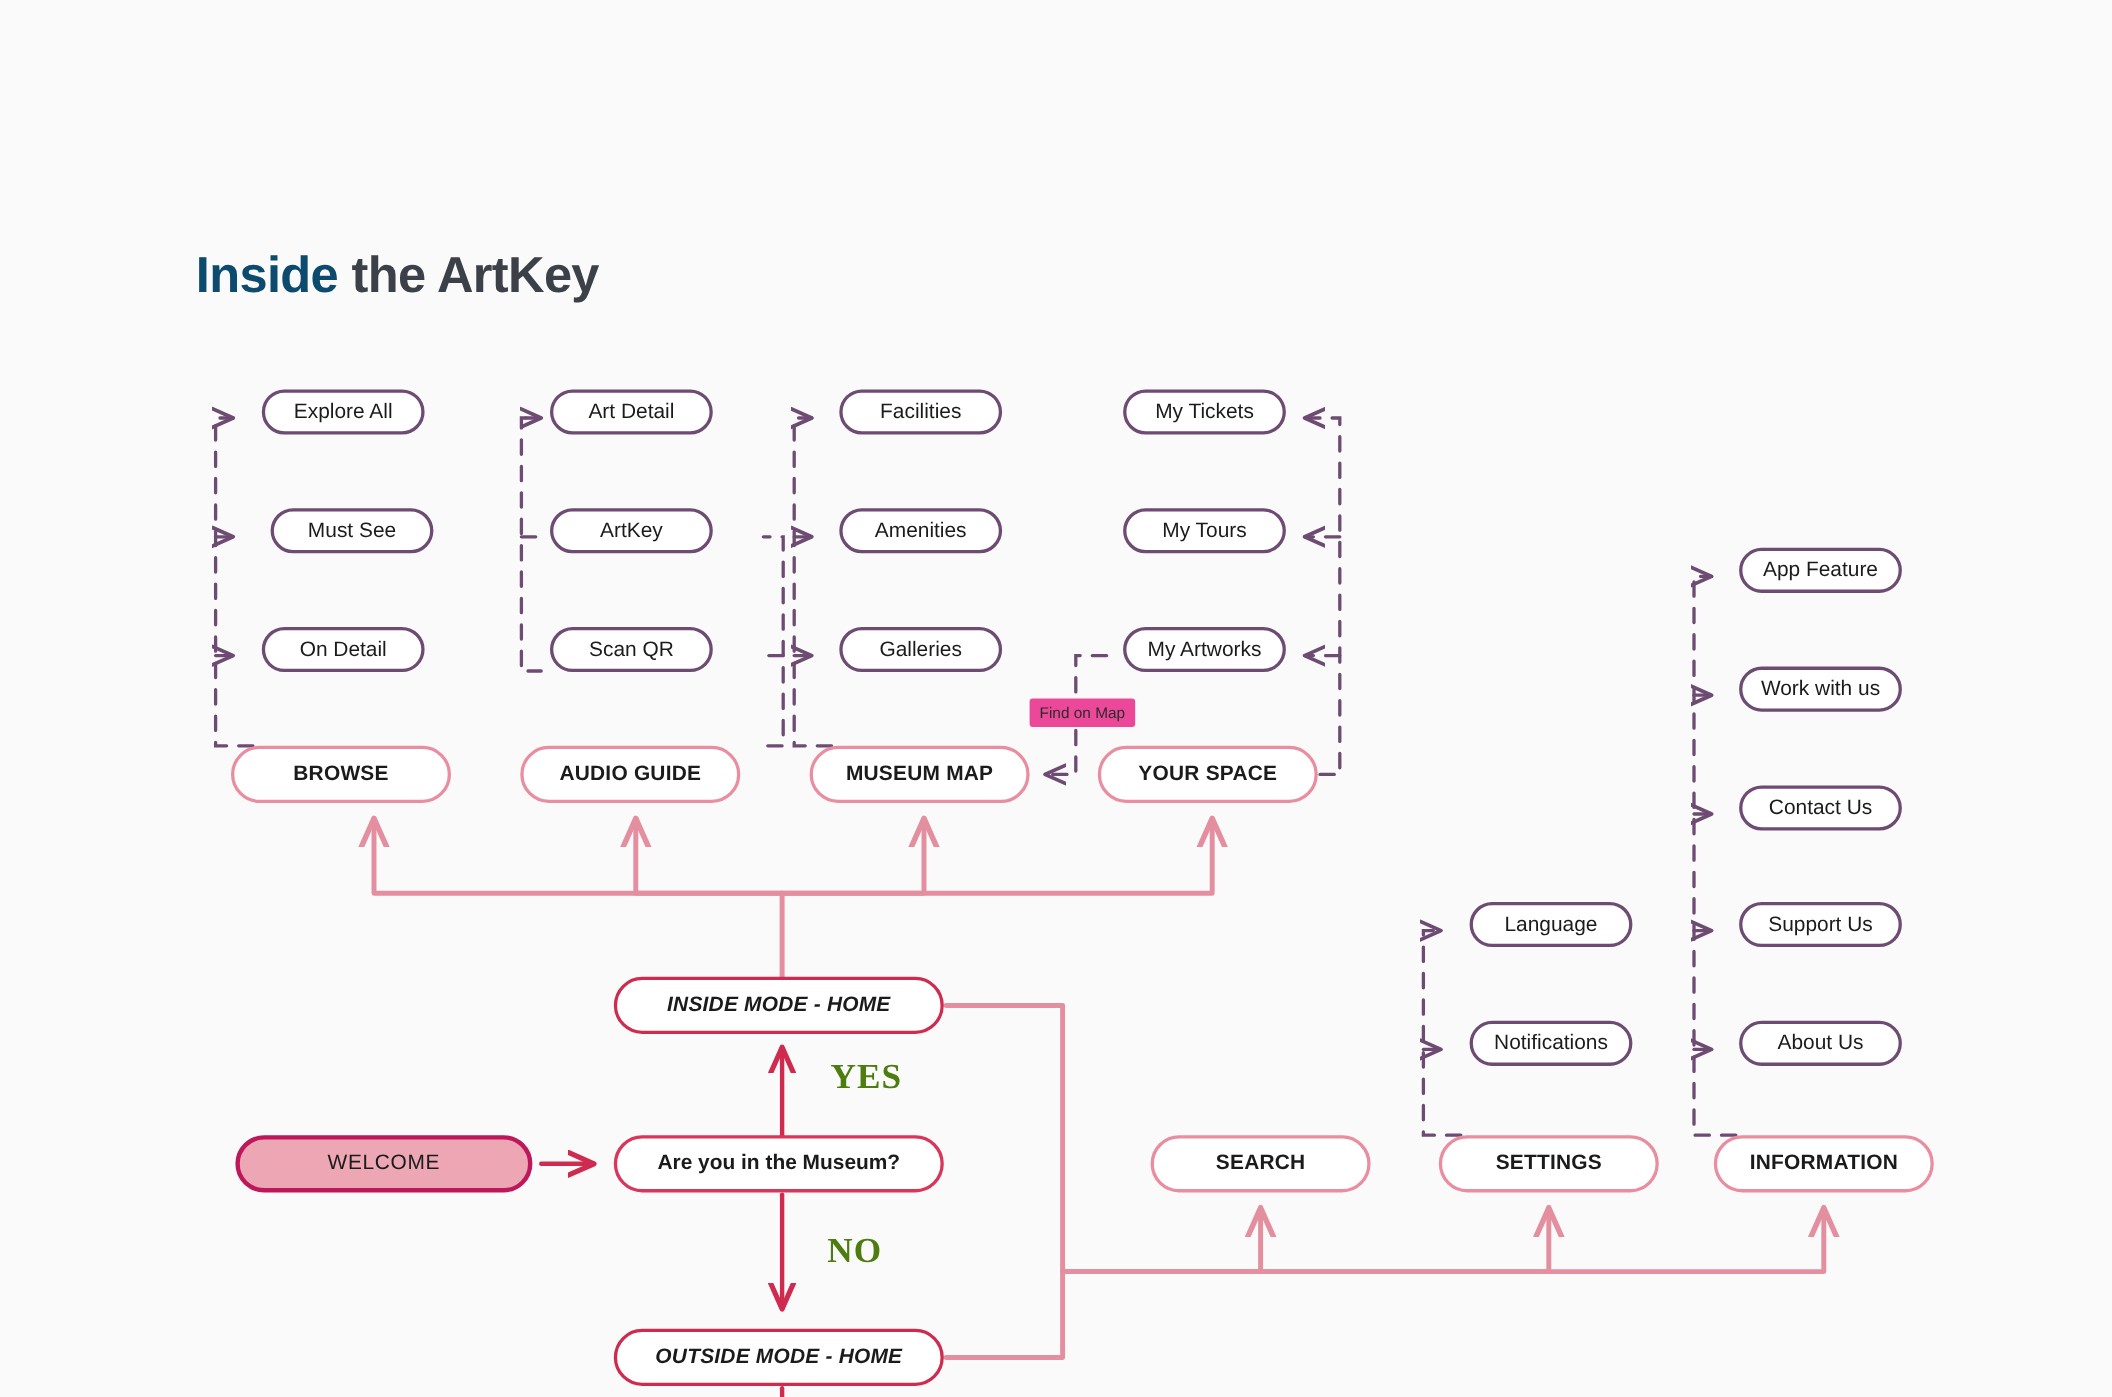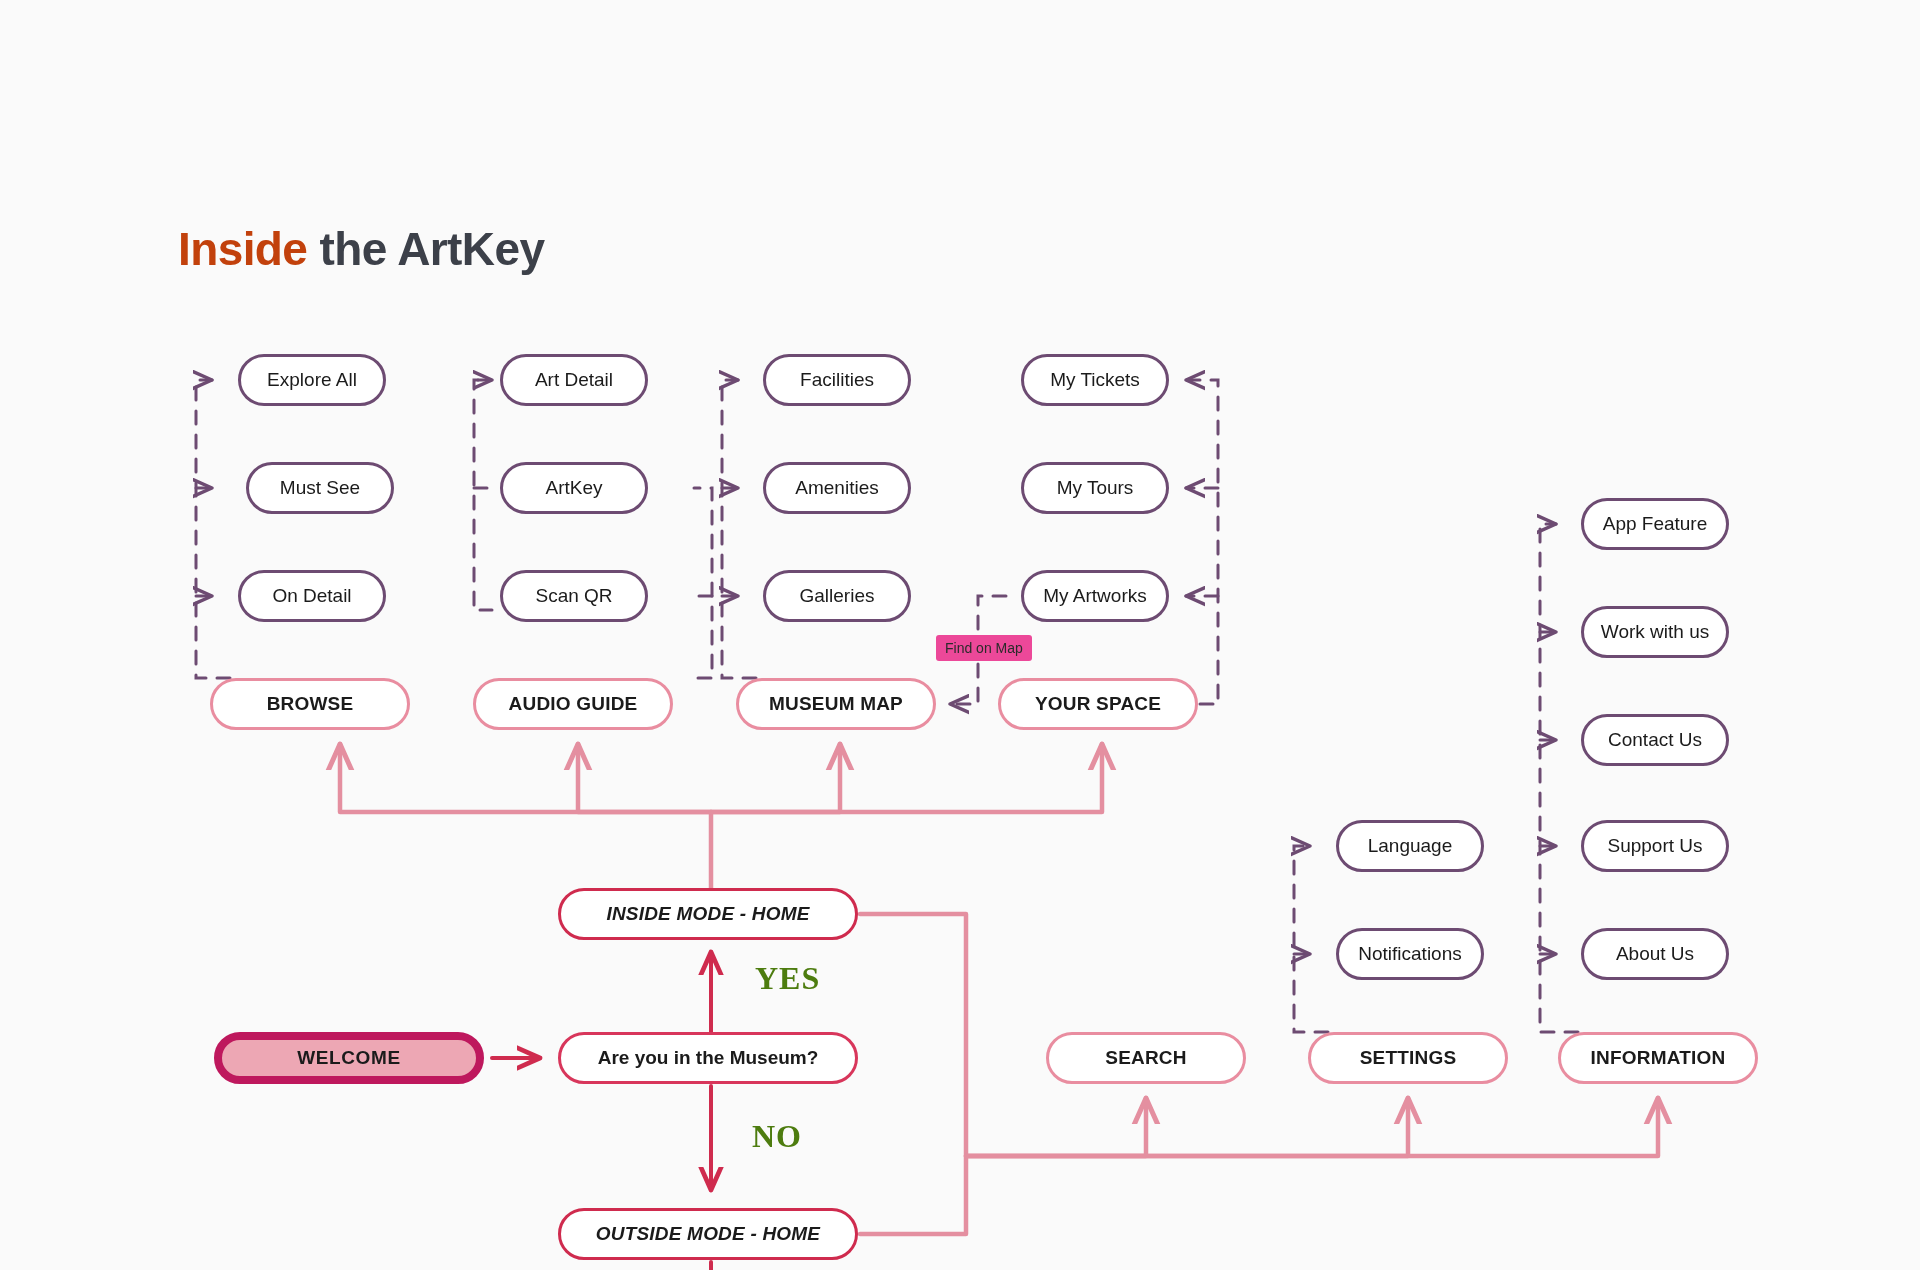--- a/index.html
+++ b/index.html
@@ -23,40 +23,40 @@
   .page-title {
     position: absolute;
     left: 178px;
     top: 222px;
     font-size: 46px;
     font-weight: 700;
     letter-spacing: -0.6px;
     color: #3c4049;
     white-space: nowrap;
   }
-  .page-title .accent { color: #c2410c; }
+  .page-title .accent { color: #0c4a6e; }
 
   
   .node {
     position: absolute;
     box-sizing: border-box;
     display: flex;
     align-items: center;
     justify-content: center;
     background: #ffffff;
     border-radius: 999px;
     text-align: center;
     white-space: nowrap;
     color: #1b1b1b;
   }
   .node.sub {
     border: 3px solid #6d4b72;
     font-size: 19px;
     font-weight: 400;
-    height: 52px;
+    height: 41px;
   }
   .node.main {
     border: 3.5px solid #e98da0;
     font-size: 19px;
     font-weight: 700;
     letter-spacing: 0.2px;
     height: 52px;
   }
   .node.mode {
     border: 3.5px solid #cf2b4e;
@@ -67,24 +67,24 @@
     font-style: italic;
   }
   .node.decision {
     border: 3.5px solid #d8365b;
     font-size: 19px;
     font-weight: 700;
     height: 52px;
     text-align: right;
   }
   .node.start {
-    border: 8px solid #be185d;
+    border: 4px solid #be185d;
     background: #eda7b4;
     font-size: 19px;
-    font-weight: 700;
+    font-weight: 400;
     letter-spacing: 0.6px;
     height: 52px;
   }
 
   .edge-label {
     position: absolute;
     box-sizing: border-box;
     background: #ec4899;
     color: #2b2b2b;
     font-size: 14px;

